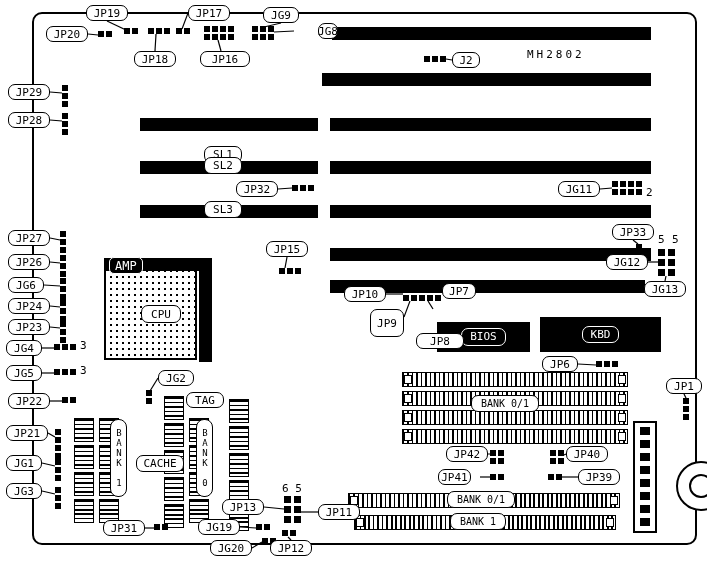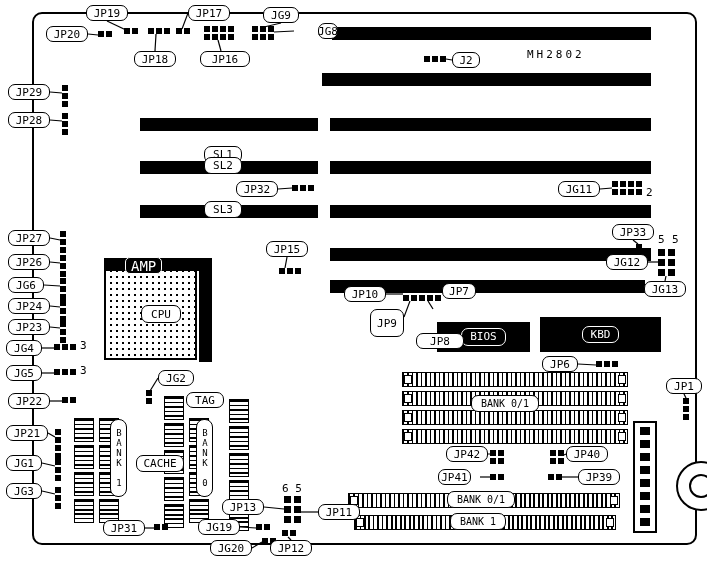--- a/index.html
+++ b/index.html
@@ -29,22 +29,22 @@
   .plain-text{position:absolute;font-size:11px;line-height:1;z-index:6;}
   #lines{position:absolute;left:0;top:0;z-index:5;pointer-events:none;}
   #lines line{stroke:#000;stroke-width:1.2px;}
   .cpu-socket{position:absolute;left:104px;top:258px;width:108px;height:104px;z-index:2;}
   .cpu-topbar{position:absolute;left:0;top:0;width:108px;height:13px;background:#000;}
   .cpu-rightbar{position:absolute;right:0;top:0;width:13px;height:104px;background:#000;}
   .cpu-grid{position:absolute;left:0;top:11px;width:93px;height:91px;box-sizing:border-box;
     border:2px solid #000;background-color:#fff;
     background-image:radial-gradient(#000 1px,transparent 1.4px);
     background-size:6px 6px;background-position:2px 3px;}
-  .amp-label{position:absolute;left:21px;top:-1px;height:15px;padding:0 5px;background:#000;
-    color:#fff;border:1px solid #fff;border-radius:5px;font-size:14px;line-height:1;
+  .amp-label{position:absolute;left:5px;top:-1px;height:15px;padding:0 5px;background:#000;
+    color:#fff;border:1px solid #fff;border-radius:5px;font-size:12px;line-height:1;
     display:flex;align-items:center;z-index:6;}
   .cpu-label{left:37px;top:47px;width:40px;height:18px;}
   .ic{position:absolute;background:#000;display:flex;align-items:center;justify-content:center;z-index:3;}
   .ic-label{border:1.5px solid #fff;border-radius:7px;color:#fff;font-size:11px;
     line-height:1.2;padding:1px 8px;}
   .vconn{position:absolute;left:633px;top:421px;width:24px;height:112px;box-sizing:border-box;
     border:2px solid #000;z-index:2;background:#fff;}
   .vconn-inner{position:absolute;left:50%;transform:translateX(-50%);top:4px;bottom:4px;width:10px;
     background:repeating-linear-gradient(to bottom,#000 0 8px,transparent 8px 13px);}
   .din-outer{position:absolute;left:676px;top:461px;width:50px;height:50px;box-sizing:border-box;

